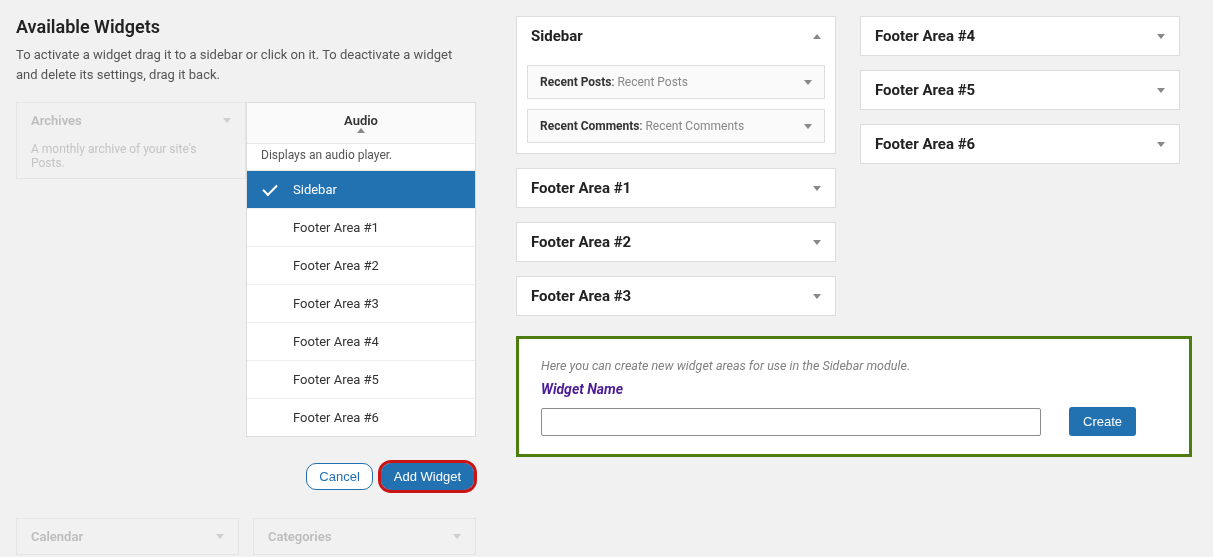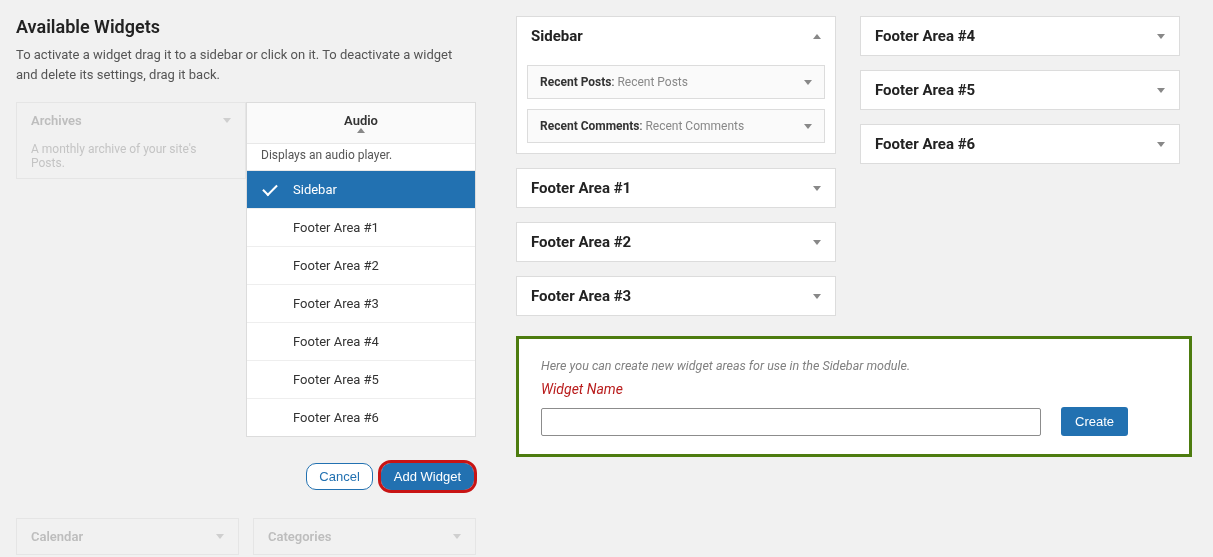--- a/index.html
+++ b/index.html
@@ -166,27 +166,27 @@
   width: 676px;
 }
 .create-desc {
   font-style: italic;
   color: #808080;
   font-size: 12.5px;
   line-height: 1.45;
   margin-bottom: 4px;
 }
 .create-label {
-  font-weight: 400;
+  font-weight: 700;
   font-style: italic;
   font-size: 14px;
   margin: 6px 0 10px;
-  color: #b91c1c;
-}
-.create-row { display: flex; align-items: center; gap: 20px; }
+  color: #4c1d95;
+}
+.create-row { display: flex; align-items: center; gap: 28px; }
 .create-row input[type="text"] {
   flex: 1;
   max-width: 500px;
   padding: 5px 8px;
   border: 1px solid #8c8c8c;
   border-radius: 2px;
   font-size: 13px;
   height: 28px;
 }
 .btn-create {

